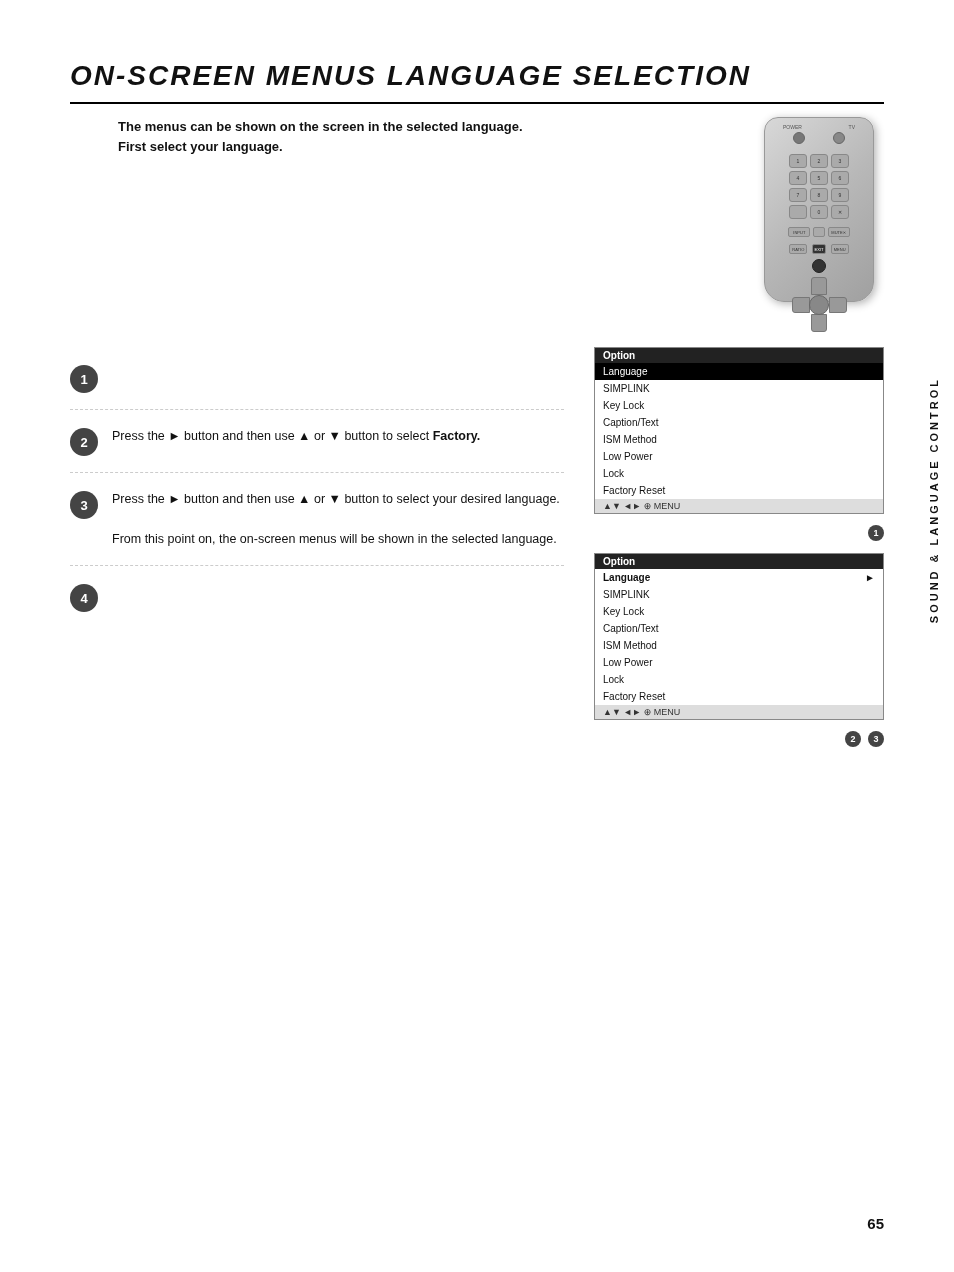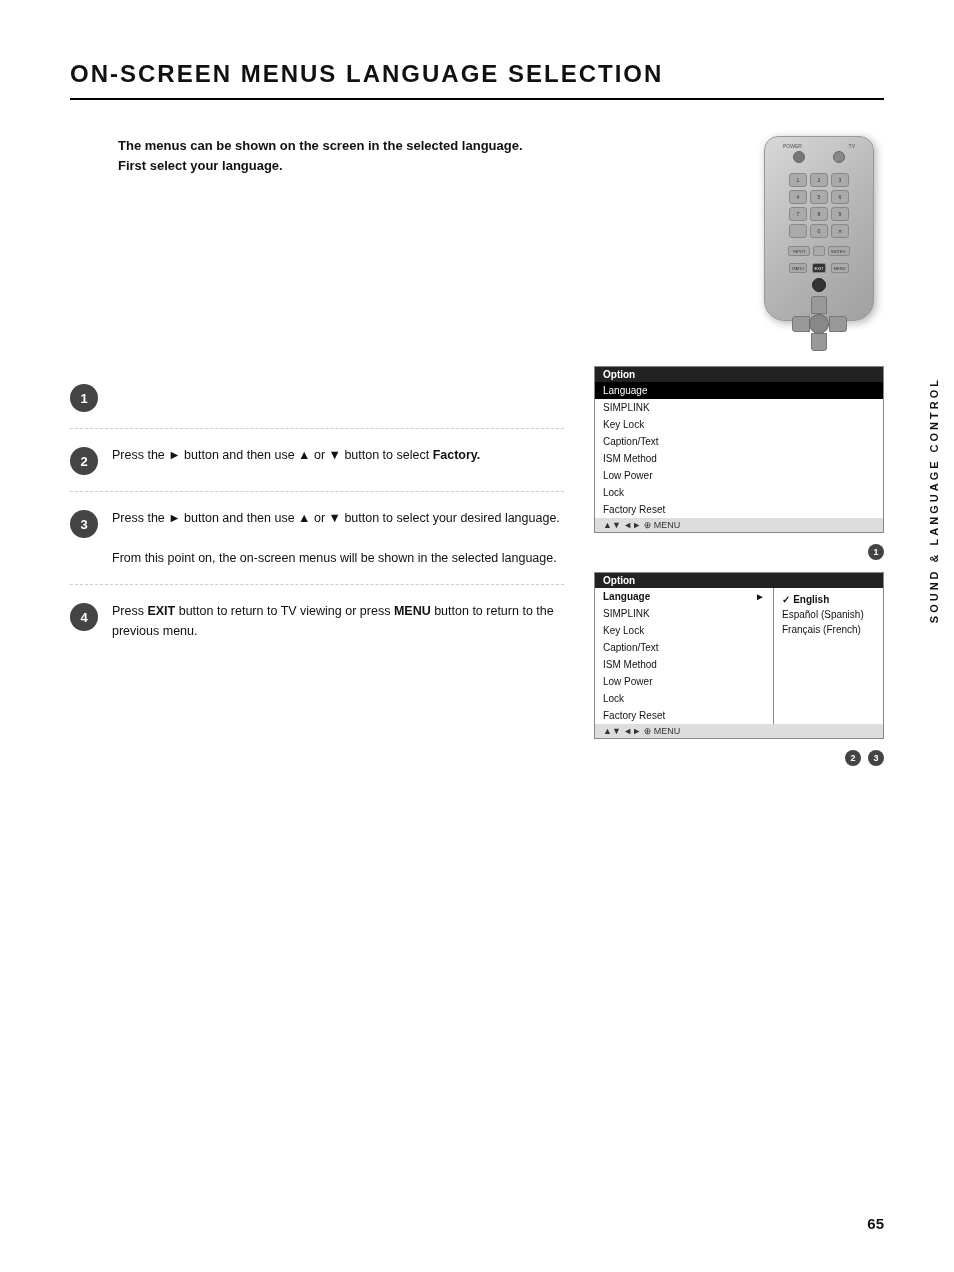--- a/index.html
+++ b/index.html
@@ -14,28 +14,29 @@
 
     .page {
       width: 954px;
       height: 1272px;
       padding: 60px 70px 60px 70px;
       position: relative;
     }
 
     
     .page-title {
-      font-size: 24px;
+      font-size: 28px;
       font-weight: 900;
       letter-spacing: 2px;
       text-transform: uppercase;
       border-bottom: 2px solid #000;
       padding-bottom: 10px;
-      margin-bottom: 36px;
-      color: #111;
+      margin-bottom: 13px;
+      color: #111;
+      font-style: italic;
     }
 
     
     .intro-text {
       font-size: 13px;
       font-weight: bold;
       line-height: 1.5;
       max-width: 420px;
       color: #111;
       margin-left: 48px;
@@ -483,23 +484,20 @@
       <div class="step">
         <div class="step-number">3</div>
         <div class="step-text">
           Press the ► button and then use ▲ or ▼ button to select your desired language.<br><br>
           From this point on, the on-screen menus will be shown in the selected language.
         </div>
       </div>
 
       <div class="step">
         <div class="step-number">4</div>
-        <div class="step-text">
-          Press <span class="bold">EXIT</span> button to return to TV viewing or press <span class="bold">MENU</span> button to return to the previous menu.
-        </div>
       </div>
     </div>
 
     <div class="steps-right">
 
       <div class="menu-screenshot">
         <div class="menu-header">Option</div>
         <div class="menu-item selected">Language</div>
         <div class="menu-item">SIMPLINK</div>
         <div class="menu-item">Key Lock</div>
@@ -525,25 +523,20 @@
                 <span>►</span>
               </div>
             <div class="menu-item">SIMPLINK</div>
             <div class="menu-item">Key Lock</div>
             <div class="menu-item">Caption/Text</div>
             <div class="menu-item">ISM Method</div>
             <div class="menu-item">Low Power</div>
             <div class="menu-item">Lock</div>
             <div class="menu-item">Factory Reset</div>
           </div>
-          <div class="menu-submenu">
-            <div class="submenu-item selected">English</div>
-            <div class="submenu-item plain">Español (Spanish)</div>
-            <div class="submenu-item plain">Français (French)</div>
-          </div>
         </div>
         <div class="menu-footer">
           <span>▲▼  ◄►  ⊕  MENU</span>
         </div>
       </div>
       <div class="badge-row">
         <span style="font-size:11px;font-weight:bold;">
           <span class="step-badge">2</span>
           <span class="step-badge">3</span>
         </span>

